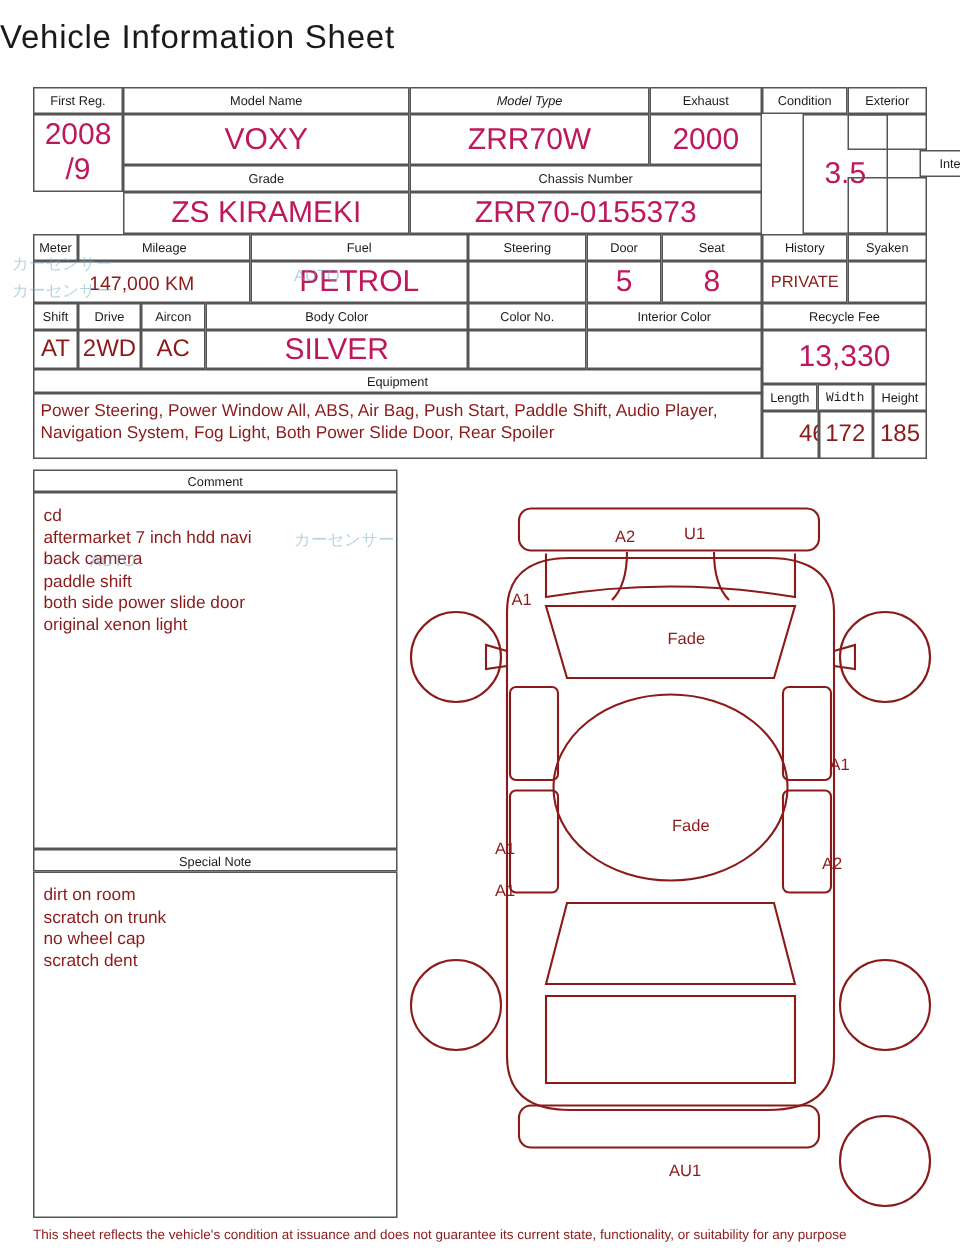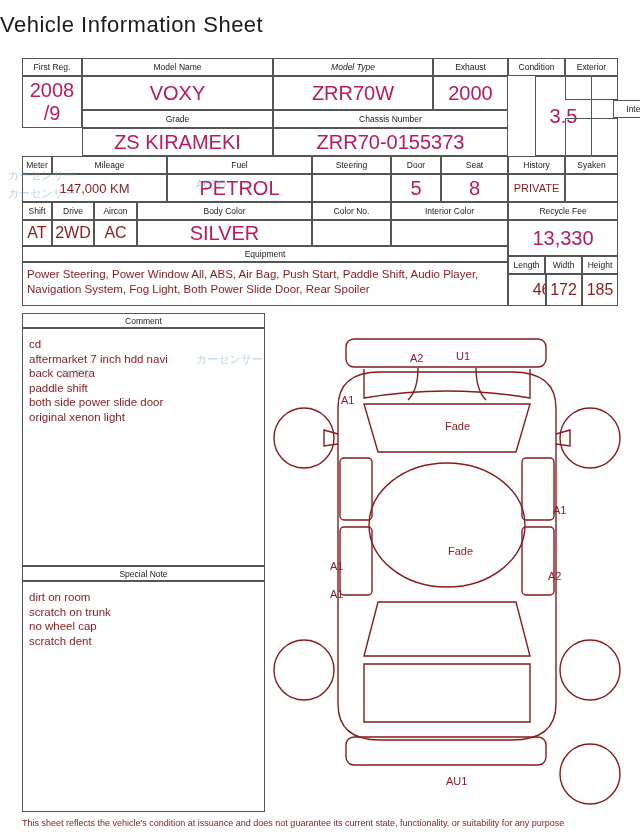--- a/index.html
+++ b/index.html
@@ -194,21 +194,21 @@
 
   <div class="cell hdr" style="left:508px; top:202px; width:110px; height:18px;">Recycle Fee</div>
   <div class="cell val-lg" style="left:508px; top:220px; width:110px; height:36px;">13,330</div>
 
   <div class="cell hdr" style="left:22px; top:246px; width:486px; height:16px;">Equipment</div>
   <div class="cell top" style="left:22px; top:262px; width:486px; height:44px;">
     <div class="equip-text">Power Steering, Power Window  All, ABS, Air Bag, Push Start, Paddle Shift, Audio Player, Navigation System, Fog Light, Both Power Slide Door, Rear Spoiler</div>
   </div>
 
   <div class="cell hdr" style="left:508px; top:256px; width:37px; height:18px;">Length</div>
-  <div class="cell hdr" style="left:545px; top:256px; width:37px; height:18px;">Width</div>
+  <div class="cell hdr" style="left:545px; top:256px; width:37px; height:18px;font-family:Liberation Mono, monospace;">Width</div>
   <div class="cell hdr" style="left:582px; top:256px; width:36px; height:18px;">Height</div>
   <div class="cell val" style="left:508px; top:274px; width:37px; height:32px;padding-left:37px;">464</div>
   <div class="cell val" style="left:545px; top:274px; width:37px; height:32px;">172</div>
   <div class="cell val" style="left:582px; top:274px; width:36px; height:32px;">185</div>
 
   <div class="cell hdr" style="left:22px; top:313px; width:243px; height:15px;">Comment</div>
   <div class="cell top" style="left:22px; top:328px; width:243px; height:238px;">
     <div class="comment-text">cd
 aftermarket 7 inch hdd navi
 back camera

